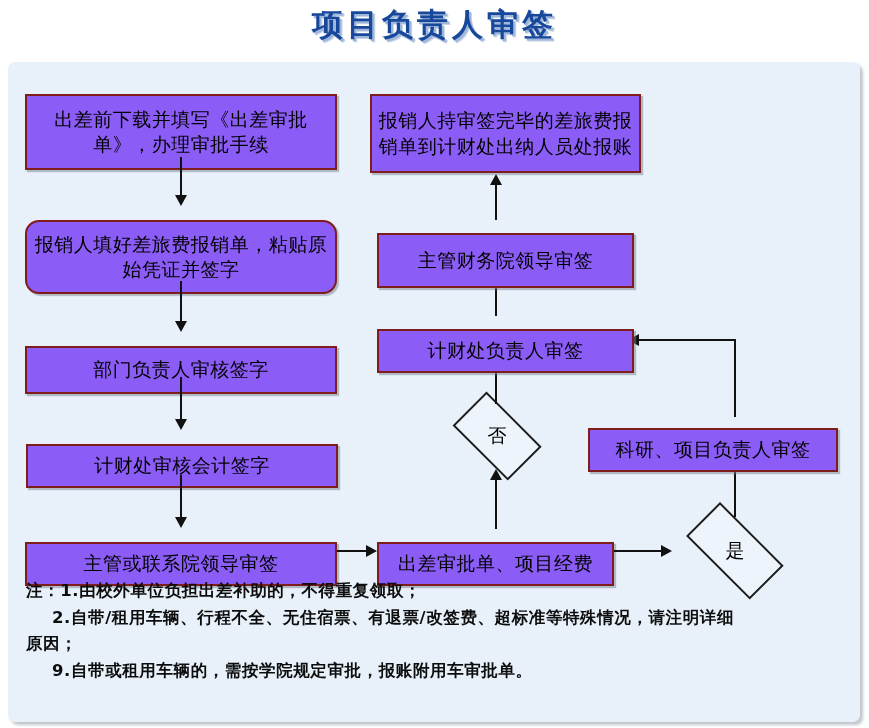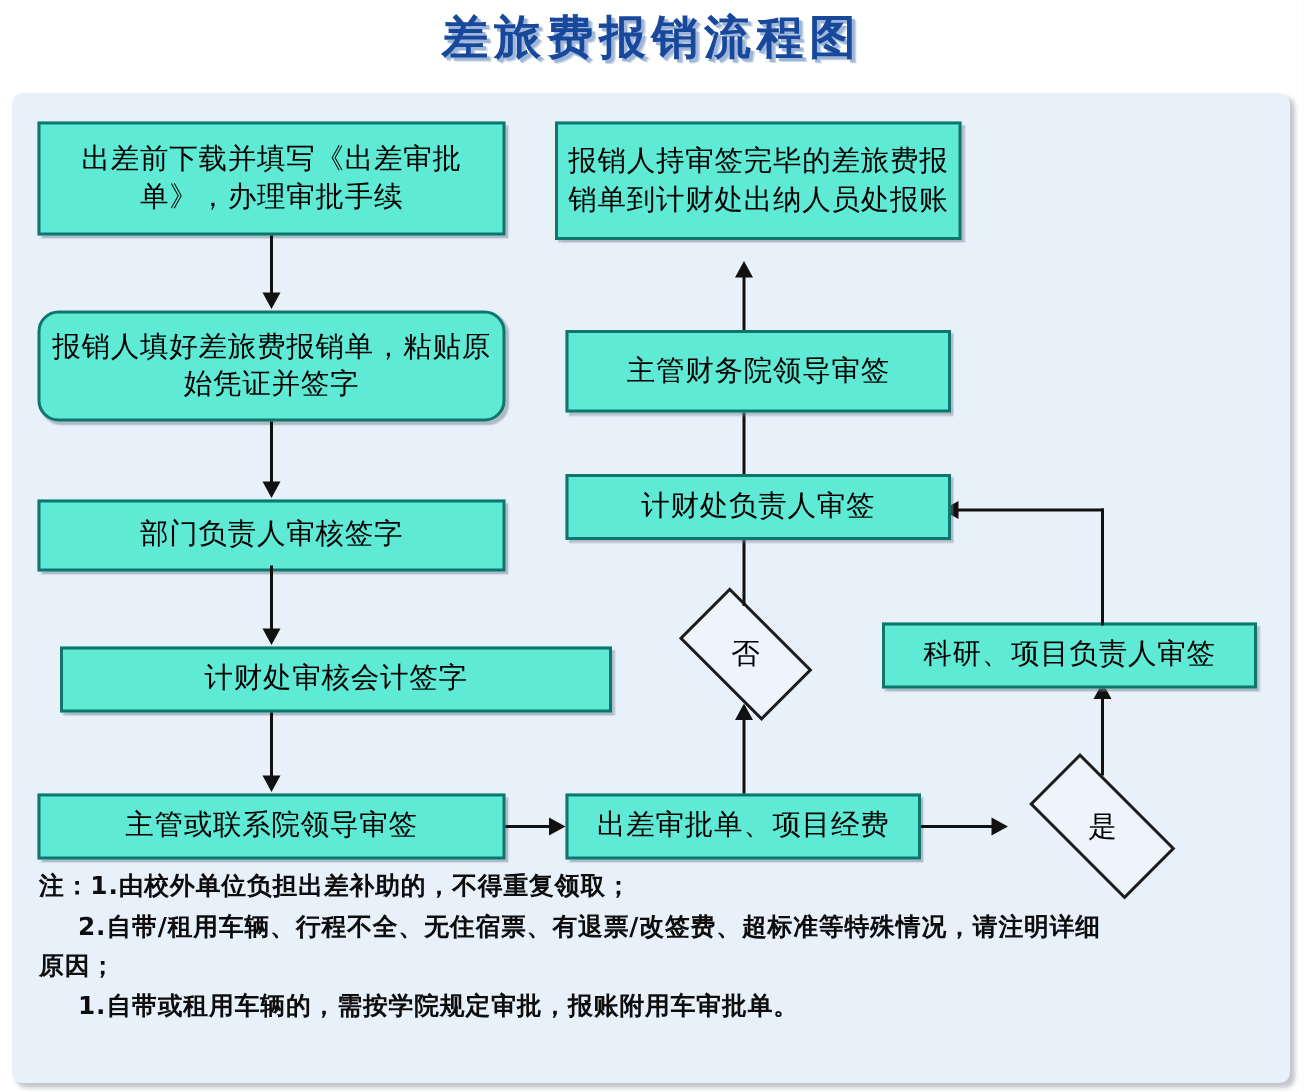--- a/index.html
+++ b/index.html
@@ -39,31 +39,32 @@
     height: 660px;
     background: #e8f1fa;
     border-radius: 7px;
     box-shadow: 3px 3px 3px rgba(120,130,145,0.45);
   }
 
   
   .node {
     position: absolute;
     box-sizing: border-box;
-    border: 2px solid #0f766e;
-    background: #5eead4;
+    border: 2px solid #7f1d1d;
+    background: #8b5cf6;
     display: flex;
     align-items: center;
     justify-content: center;
     text-align: center;
     font-size: 19px;
     line-height: 1.34;
     color: #000000;
     letter-spacing: 0.5px;
     box-shadow: 2px 2px 1px rgba(120,130,145,0.50);
+    margin-top: 13px;
   }
   .node span { display: block; padding: 0 4px; }
 
   
   .diamond {
     position: absolute;
     display: flex;
     align-items: center;
     justify-content: center;
   }
@@ -129,21 +130,21 @@
     color: #0d0d0d;
     letter-spacing: 0.6px;
     font-weight: bold;
   }
   #notes .note-line { white-space: nowrap; }
   #notes .indent { padding-left: 26px; }
 </style>
 </head>
 <body>
 
-<div id="chart-title">差旅费报销流程图</div>
+<div id="chart-title">项目负责人审签</div>
 
 <div id="flow-panel">
 
   <div class="node" style="left:17px; top:19px; width:312px; height:76px;">
     <span>出差前下载并填写《出差审批单》，办理审批手续</span>
   </div>
 
   <div class="vline" style="left:172px; top:95px; width:2px; height:44px;"></div>
   <div class="arrow-down" style="left:167px; top:133px;"></div>
 
@@ -154,21 +155,21 @@
   <div class="vline" style="left:172px; top:219px; width:2px; height:46px;"></div>
   <div class="arrow-down" style="left:167px; top:259px;"></div>
 
   <div class="node" style="left:17px; top:271px; width:312px; height:48px;">
     <span>部门负责人审核签字</span>
   </div>
 
   <div class="vline" style="left:172px; top:315px; width:2px; height:48px;"></div>
   <div class="arrow-down" style="left:167px; top:357px;"></div>
 
-  <div class="node" style="left:32px; top:369px; width:368px; height:44px;">
+  <div class="node" style="left:18px; top:369px; width:312px; height:44px;">
     <span>计财处审核会计签字</span>
   </div>
 
   <div class="vline" style="left:172px; top:413px; width:2px; height:48px;"></div>
   <div class="arrow-down" style="left:167px; top:455px;"></div>
 
   <div class="node" style="left:17px; top:467px; width:312px; height:44px;">
     <span>主管或联系院领导审签</span>
   </div>
 
@@ -223,16 +224,16 @@
   <div class="arrow-up" style="left:482px; top:112px;"></div>
 
   <div class="node" style="left:362px; top:19px; width:271px; height:79px;">
     <span>报销人持审签完毕的差旅费报销单到计财处出纳人员处报账</span>
   </div>
 
   <div id="notes" style="position:absolute; left:18px; top:516px; width:816px;">
     <div class="note-line">注：1.由校外单位负担出差补助的，不得重复领取；</div>
     <div class="note-line indent">2.自带/租用车辆、行程不全、无住宿票、有退票/改签费、超标准等特殊情况，请注明详细</div>
     <div class="note-line">原因；</div>
-    <div class="note-line indent">1.自带或租用车辆的，需按学院规定审批，报账附用车审批单。</div>
+    <div class="note-line indent">9.自带或租用车辆的，需按学院规定审批，报账附用车审批单。</div>
   </div>
 
 </div>
 
 </body></html>

